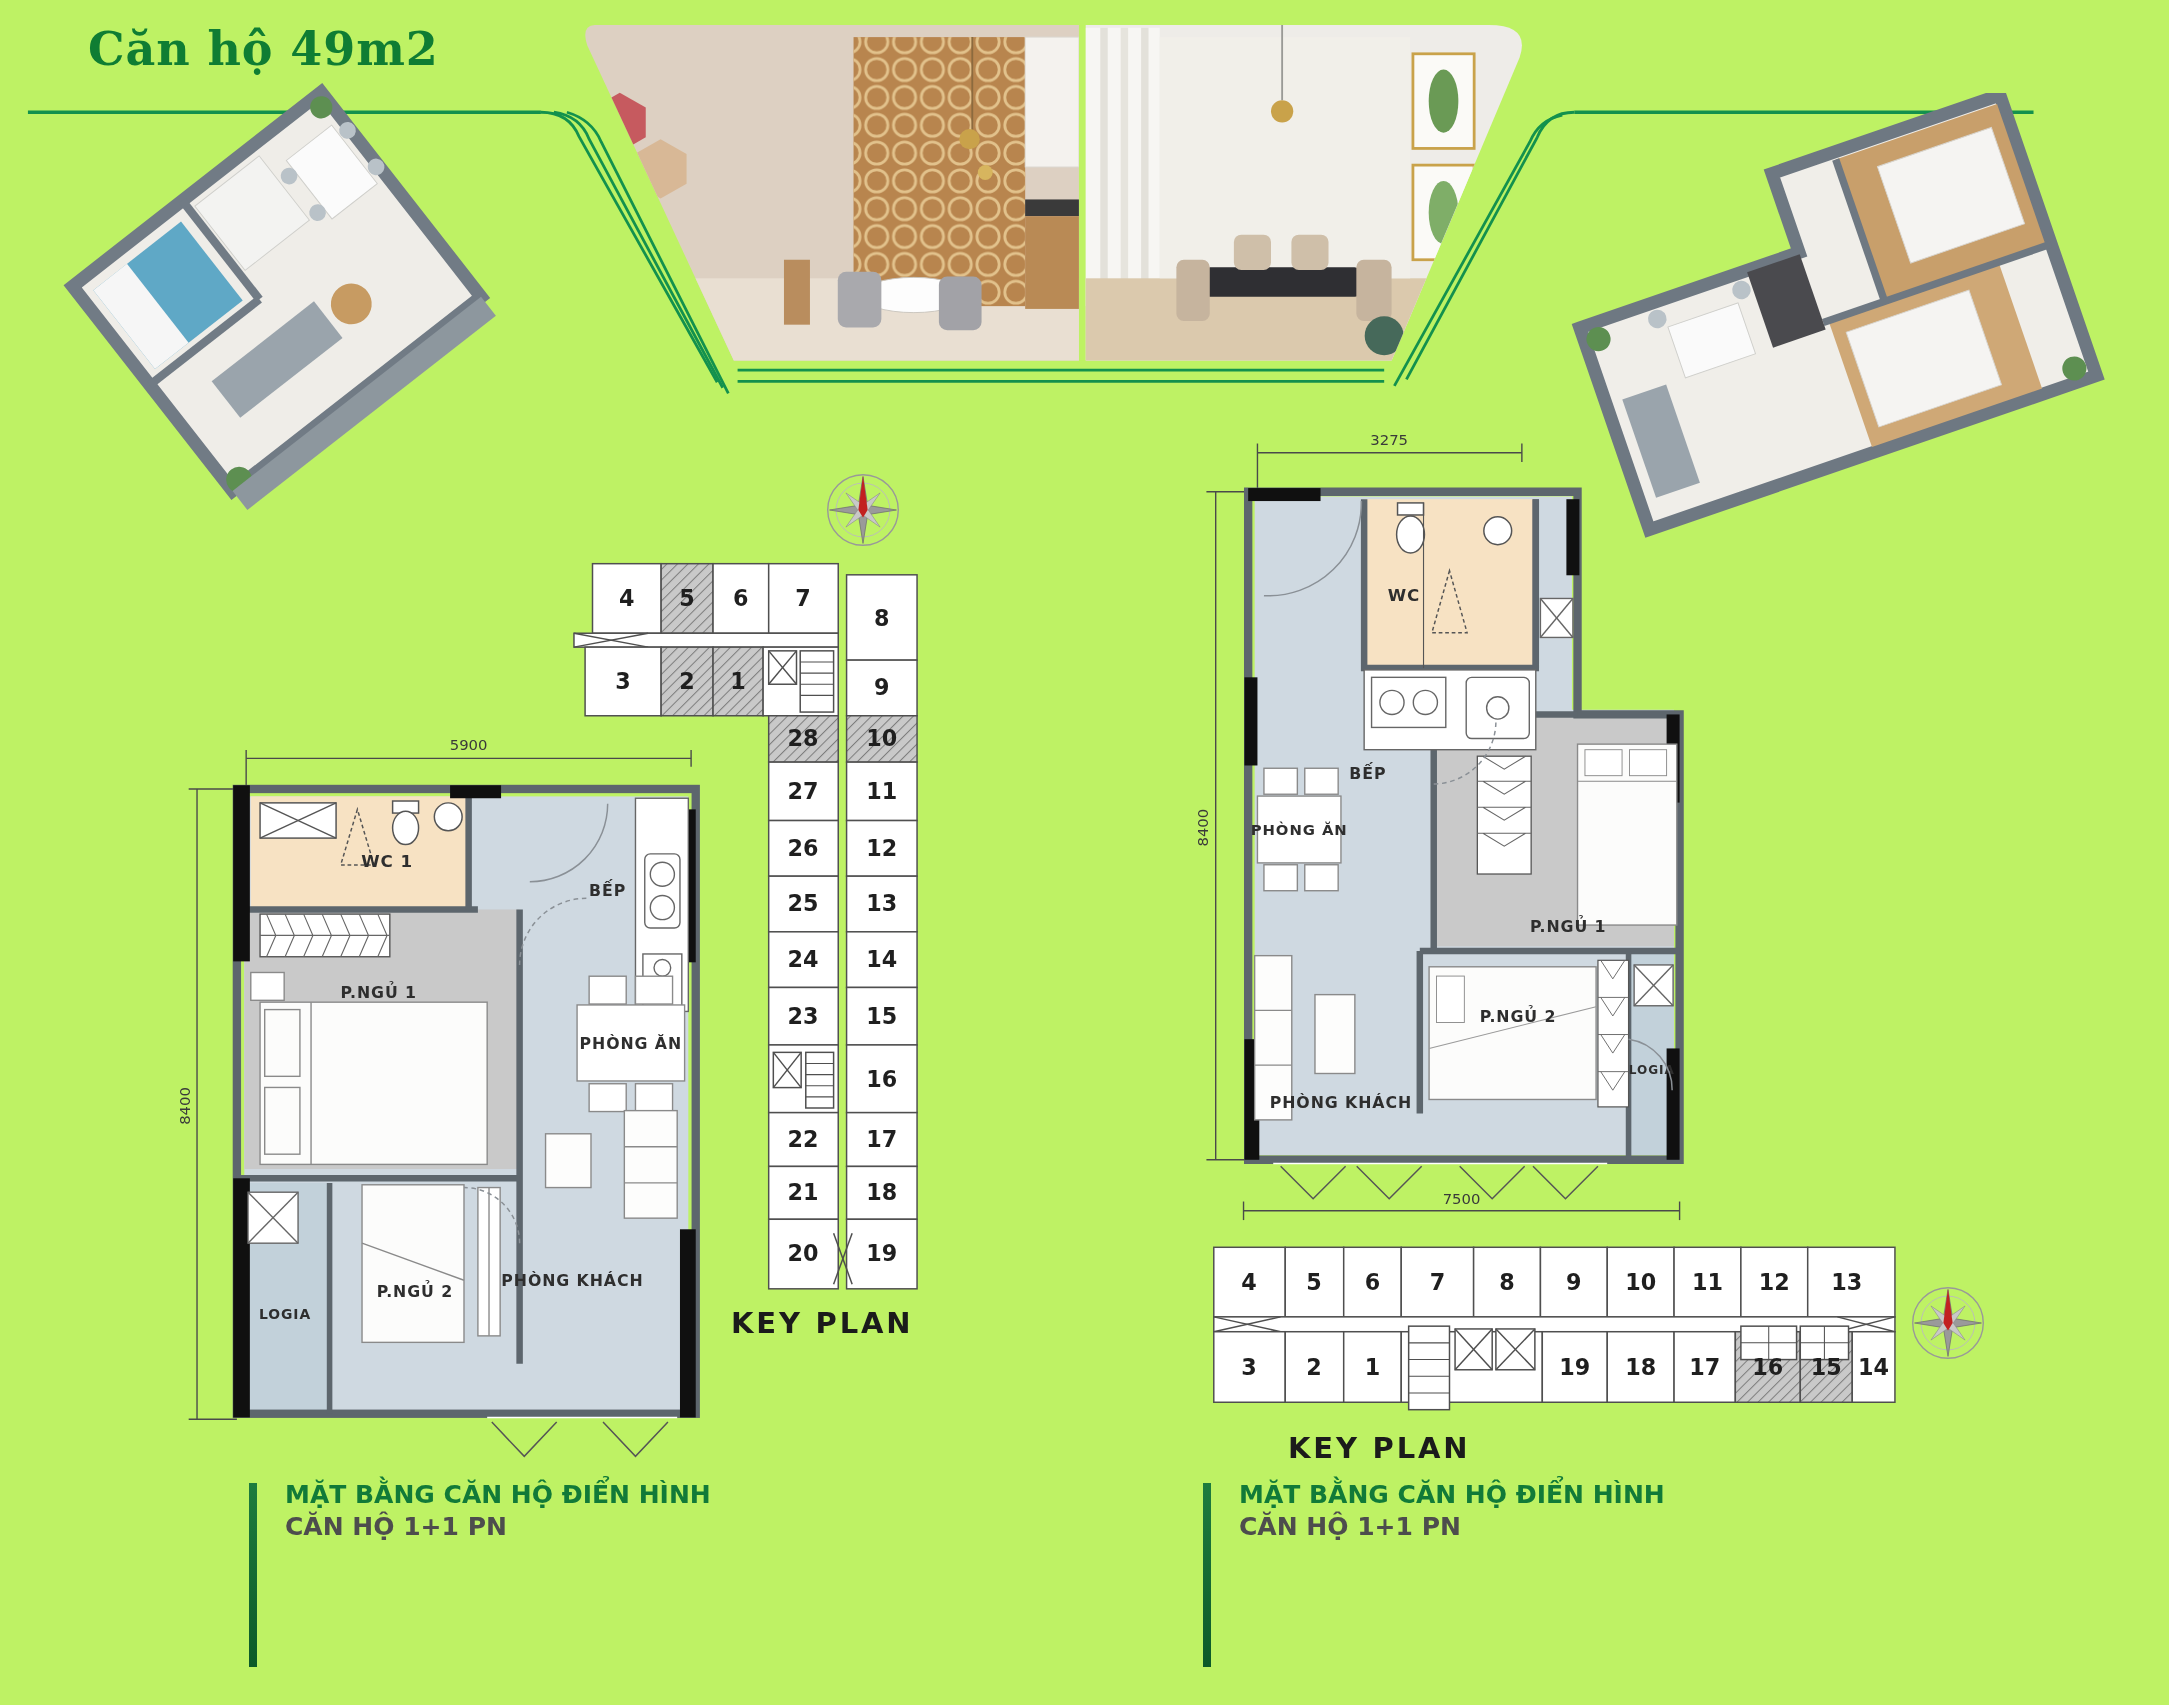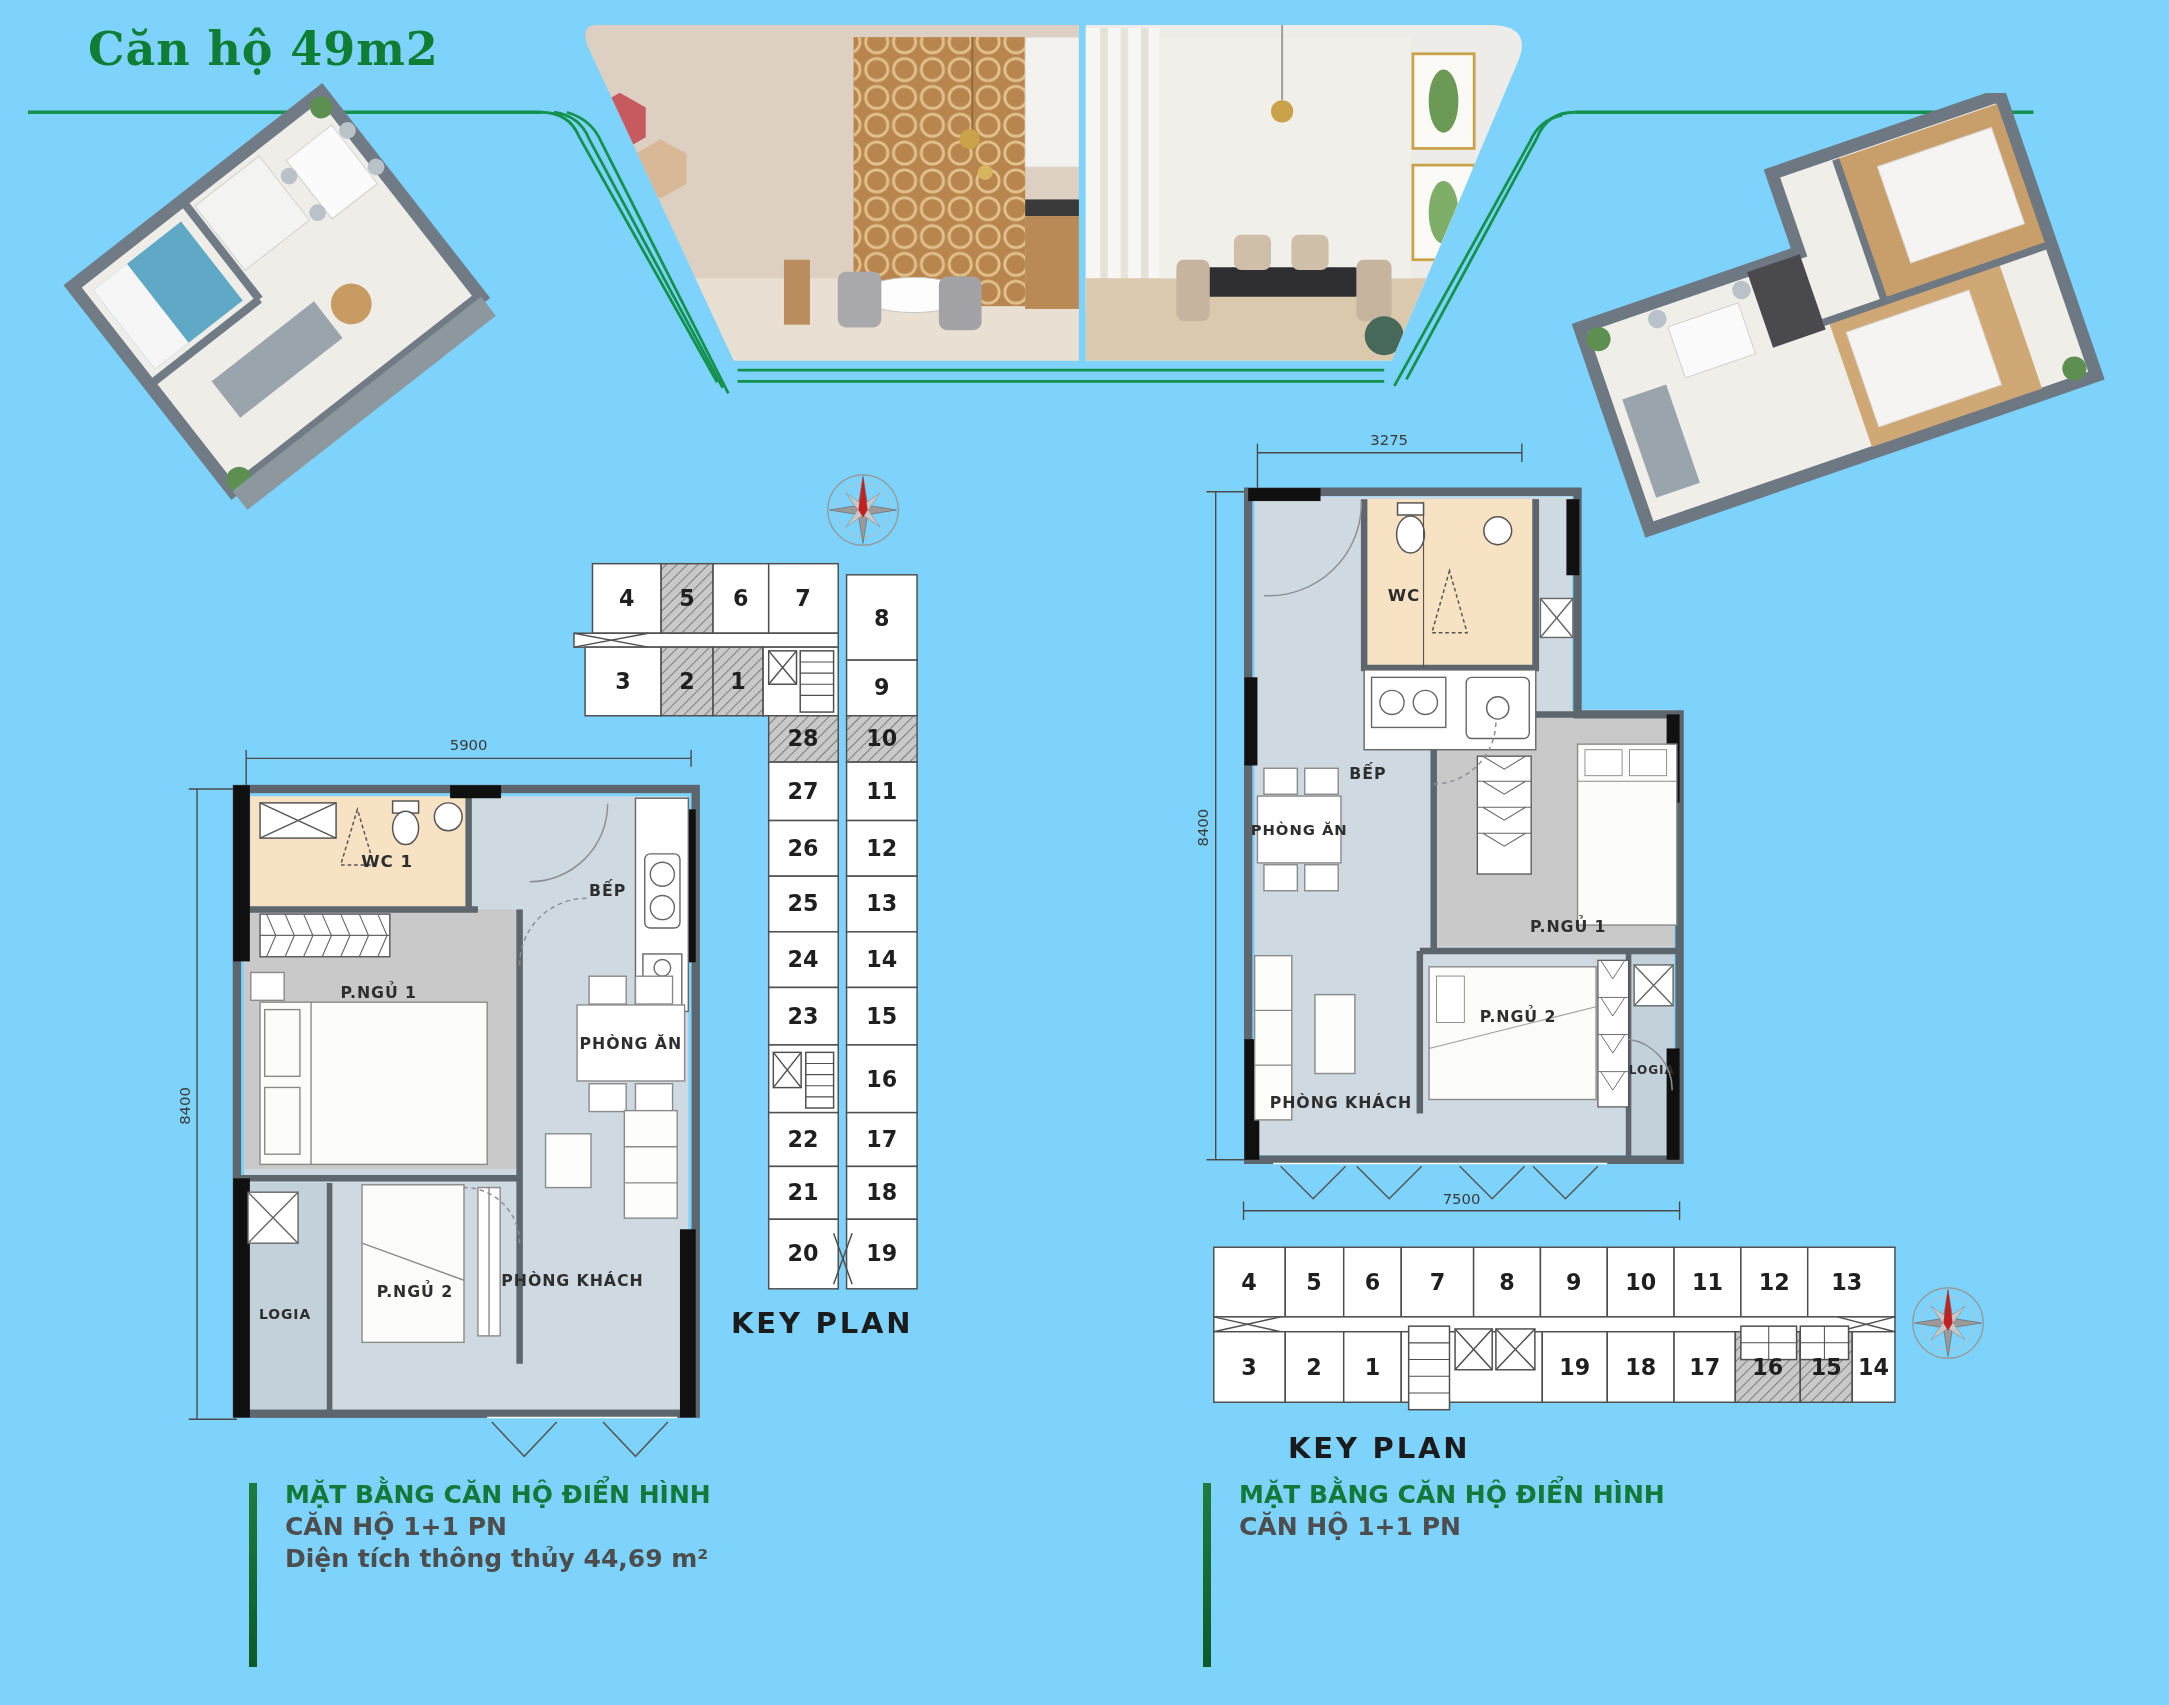--- a/index.html
+++ b/index.html
@@ -1,16 +1,16 @@
 <!DOCTYPE html>
 <html style="font-size:15px"><head>
 <meta charset="utf-8">
 <style>
   html,body{margin:0;padding:0;background:#fff;}
-  .page{position:relative;width:2170px;height:1706px;background:#7dd3fc;overflow:hidden;
+  .page{position:relative;width:2170px;height:1706px;background:#bef264;overflow:hidden;
         font-family:"DejaVu Sans",sans-serif;}
   .abs{position:absolute;}
   .title{left:88px;top:22px;font-family:"DejaVu Serif",serif;font-weight:bold;
          font-size:46px;color:#0f7d33;letter-spacing:0.9px;}
   .keyplan-title{font-size:29px;font-weight:bold;color:#1b1b1b;letter-spacing:2.8px;
                  width:241px;text-align:left;}
   .caption{width:519px;}
   .caption .bar{position:absolute;left:0;top:3.7px;width:8.3px;height:184px;
                 background:linear-gradient(#1e7c3e,#0c5a28);}
   .caption .lines{margin-left:36px;}
@@ -566,21 +566,20 @@
     <polygon points="42,6 47,37 78,42 47,47 42,78 37,47 6,42 37,37" fill="#9a9a9a" stroke="#6e6e6e" stroke-width="0.8"></polygon>
     <polygon points="42,16 46,38 68,42 46,46 42,68 38,46 16,42 38,38" fill="#c8c8c8" stroke="#8a8a8a" stroke-width="0.6" transform="rotate(45 42 42)"></polygon>
     <polygon points="42,5 47,42 42,50 37,42" fill="#c22121"></polygon>
   </svg>
 
   <div class="abs caption" style="left:249px;top:1479px">
     <div class="bar"></div>
     <div class="lines">
       <div class="l1">MẶT BẰNG CĂN HỘ ĐIỂN HÌNH</div>
       <div class="l2">CĂN HỘ 1+1 PN</div>
-      <div class="l3">Diện tích thông thủy 44,69 m²</div>
     </div>
   </div>
 
   <div class="abs caption" style="left:1203px;top:1479px">
     <div class="bar"></div>
     <div class="lines">
       <div class="l1">MẶT BẰNG CĂN HỘ ĐIỂN HÌNH</div>
       <div class="l2">CĂN HỘ 1+1 PN</div>
     </div>
   </div>

